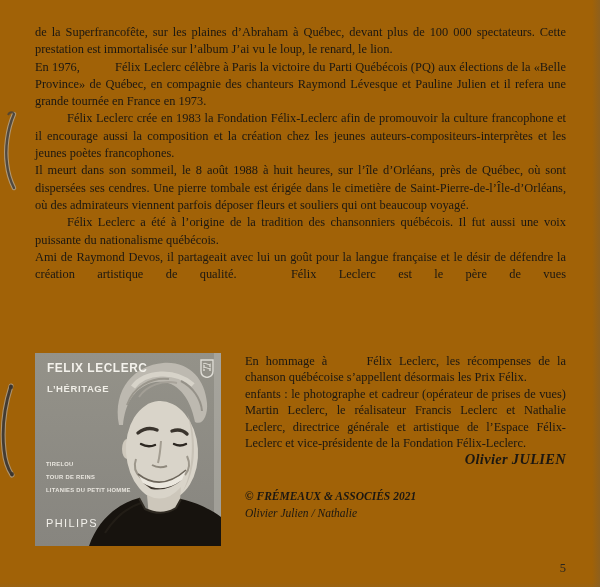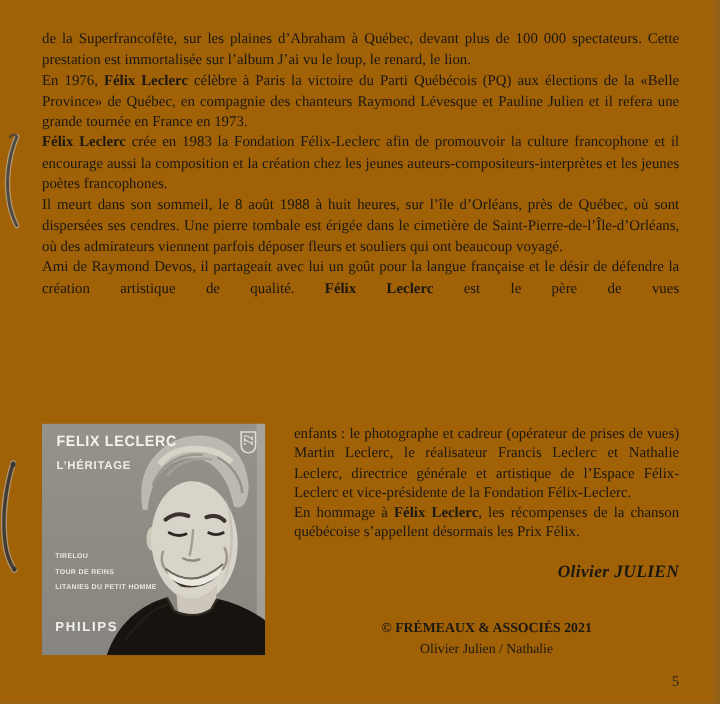--- a/index.html
+++ b/index.html
@@ -22,31 +22,31 @@
     pointer-events:none;
   }
   .staples { position:absolute; left:0; top:0; }
   .content { position:absolute; left:35px; width:531px; top:24px; }
   .topblock { height:329px; }
   .para {
     margin:0; text-align:justify;
     font-size:12.4px; line-height:17.3px;
     hyphens:none;
   }
-  .para .b { font-weight:700; }
+  .para .b { font-weight:400;margin-left:32px; }
   .para.cont { text-align-last:justify; }
   .wrap-row { display:flex; align-items:flex-start; }
   .side-col { margin-left:24px; flex:1; }
   .side-col .para { line-height:16.4px; }
   .signature {
-    margin-top:18px; text-align:right;
+    margin-top:0; text-align:right;
     font-weight:700; font-style:italic; font-size:14.5px;
     letter-spacing:0.3px;
   }
-  .credits { margin-top:30px; text-align:center; font-size:11.5px; line-height:17px; }
+  .credits { margin-top:20px; text-align:left; font-size:11.5px; line-height:17px;font-style:italic; }
   .credits .c1 { font-weight:700; }
   .pagenum {
     position:absolute; right:34px; top:561px;
     font-size:12.5px; color:#2a2620;
   }
 
   
   .album {
     position:relative; flex:0 0 186px;
     width:186px; height:193px;
@@ -64,21 +64,21 @@
     font-weight:700; font-size:9.5px; letter-spacing:0.6px;
     color:#efede6;
   }
   .album-tracks { position:absolute; left:11px; top:108px; }
   .album-tracks div {
     font-weight:700; font-size:5.8px; letter-spacing:0.3px;
     color:#e9e6df; margin-bottom:7px; white-space:nowrap;
   }
   .album-label {
     position:absolute; left:11px; top:164px;
-    font-weight:700; font-size:11px; letter-spacing:1.4px;
+    font-weight:400; font-size:11px; letter-spacing:1.4px;
     color:#f2f0ea;
   }
   .philips-shield { position:absolute; right:7px; top:6px; opacity:0.85; }
 </style>
 </head>
 <body>
 
 <div class="page">
 
   <svg class="staples" width="22" height="587" viewBox="0 0 22 587" aria-hidden="true">
@@ -91,20 +91,21 @@
     <circle cx="12" cy="474" r="2" fill="#39332d" opacity="0.8"></circle>
   </svg>
 
   <div class="content">
 
     <div class="topblock">
       <p class="para"><span>de la Superfrancofête, sur les plaines d’Abraham à Québec, devant plus de 100 000 spectateurs. Cette prestation est immortalisée sur l’album J’ai vu le loup, le renard, le lion.</span></p>
       <p class="para"><span>En 1976, </span><span class="b">Félix Leclerc</span><span> célèbre à Paris la victoire du Parti Québécois (PQ) aux élections de la «Belle Province» de Québec, en compagnie des chanteurs Raymond Lévesque et Pauline Julien et il refera une grande tournée en France en 1973.</span></p>
       <p class="para"><span class="b">Félix Leclerc</span><span> crée en 1983 la Fondation Félix-Leclerc afin de promouvoir la culture francophone et il encourage aussi la composition et la création chez les jeunes auteurs-compositeurs-interprètes et les jeunes poètes francophones.</span></p>
       <p class="para"><span>Il meurt dans son sommeil, le 8 août 1988 à huit heures, sur l’île d’Orléans, près de Québec, où sont dispersées ses cendres. Une pierre tombale est érigée dans le cimetière de Saint-Pierre-de-l’Île-d’Orléans, où des admirateurs viennent parfois déposer fleurs et souliers qui ont beaucoup voyagé.</span></p>
+      <p class="para"><span class="b">Félix Leclerc</span><span> a été à l’origine de la tradition des chansonniers québécois. Il fut aussi une voix puissante du nationalisme québécois.</span></p>
       <p class="para cont"><span>Ami de Raymond Devos, il partageait avec lui un goût pour la langue française et le désir de défendre la création artistique de qualité. </span><span class="b">Félix Leclerc</span><span> est le père de vues</span></p>
     </div>
 
     <div class="wrap-row">
 
       <div class="album">
         <svg class="cover-art" width="186" height="193" viewBox="0 0 186 193" aria-hidden="true">
           <defs>
             <linearGradient id="bgGrad" x1="0" y1="0" x2="0" y2="1">
               <stop offset="0" stop-color="#949289"></stop>
@@ -166,22 +167,22 @@
           <path d="M3,5 q2,-1.6 4,0 q2,1.6 4,0" fill="none" stroke="#eceae3" stroke-width="1"></path>
           <path d="M3,9 q2,-1.6 4,0 q2,1.6 4,0" fill="none" stroke="#eceae3" stroke-width="1"></path>
           <circle cx="4" cy="7" r="0.9" fill="#eceae3"></circle>
           <circle cx="10" cy="7" r="0.9" fill="#eceae3"></circle>
           <circle cx="4" cy="11" r="0.9" fill="#eceae3"></circle>
           <circle cx="10" cy="11" r="0.9" fill="#eceae3"></circle>
         </svg>
       </div>
 
       <div class="side-col">
+        <p class="para"><span>En hommage à </span><span class="b">Félix Leclerc</span><span>, les récompenses de la chanson québécoise s’appellent désormais les Prix Félix.</span></p>
         <p class="para"><span>enfants : le photographe et cadreur (opérateur de prises de vues) Martin Leclerc, le réalisateur Francis Leclerc et Nathalie Leclerc, directrice générale et artistique de l’Espace Félix-Leclerc et vice-présidente de la Fondation Félix-Leclerc.</span></p>
-        <p class="para"><span>En hommage à </span><span class="b">Félix Leclerc</span><span>, les récompenses de la chanson québécoise s’appellent désormais les Prix Félix.</span></p>
         <div class="signature">Olivier JULIEN</div>
         <div class="credits">
           <div class="c1">© FRÉMEAUX &amp; ASSOCIÉS 2021</div>
           <div class="c2">Olivier Julien / Nathalie</div>
         </div>
       </div>
     </div>
 
   </div>
 

